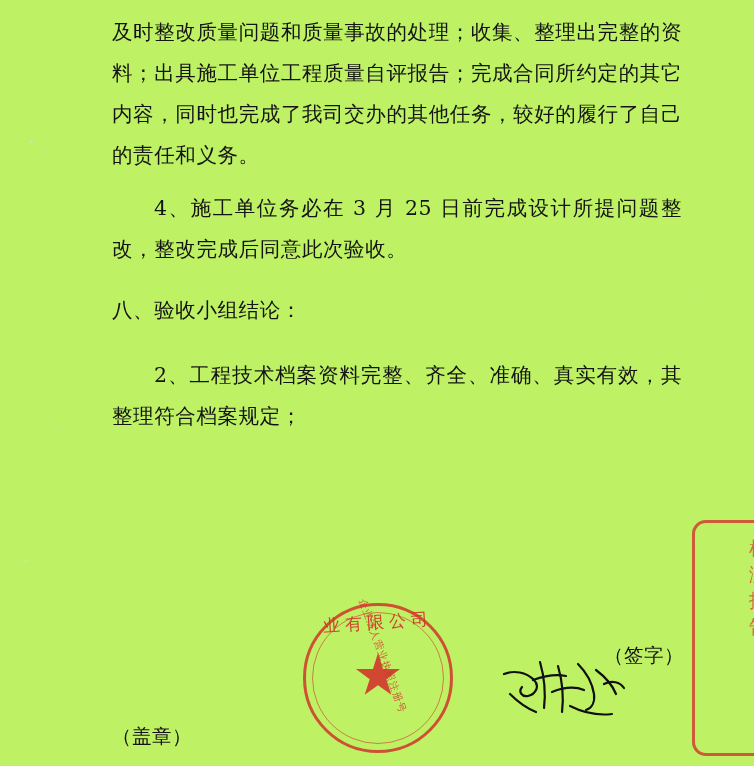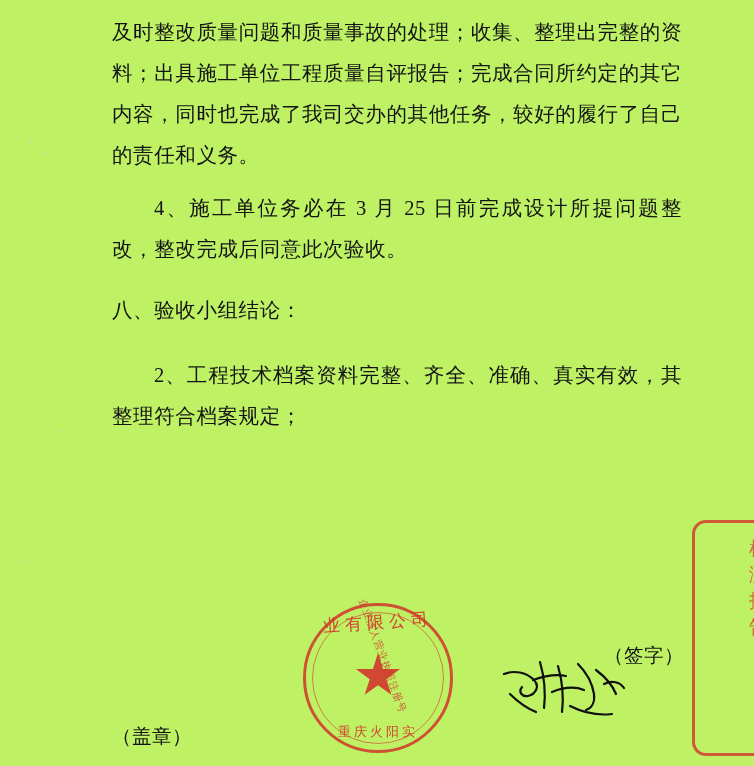--- a/index.html
+++ b/index.html
@@ -41,21 +41,20 @@
     font-size: 20.5px;
     line-height: 41px;
     color: #141414;
     letter-spacing: 0.6px;
     text-align: justify;
     text-justify: inter-ideograph;
   }
 
   p.indent {
     text-indent: 42px;
-    font-family: Liberation Serif, serif;
   }
 
   .gap-small { height: 12px; }
   .gap-med   { height: 20px; }
   .gap-large { height: 58px; }
 
   
   #seal {
     position: absolute;
     left: 303px;
@@ -243,21 +242,20 @@
       <path d="M96 20 C104 26, 112 34, 116 44"></path>
       <path d="M104 34 C112 30, 120 32, 124 38"></path>
     </g>
   </svg>
 
   <div id="seal">
     <div class="ring"></div>
     <div class="ring inner"></div>
     <div class="seal-top-text">业有限公司</div>
     <div class="star"></div>
-    <div class="seal-bottom-text">重庆火阳实</div>
     <div class="seal-side-text">企业法人营业执照注册号</div>
   </div>
 
   <div id="edge-stamp">
     <div class="etxt">检测报告</div>
   </div>
 
 </div>
 
 </body></html>

